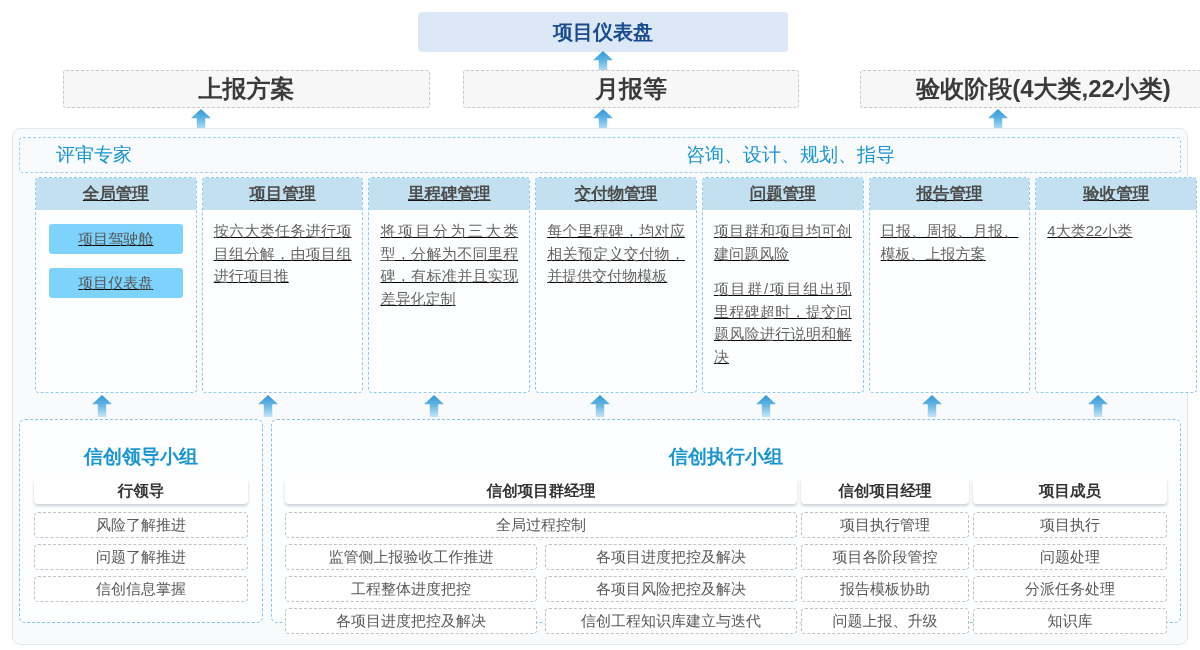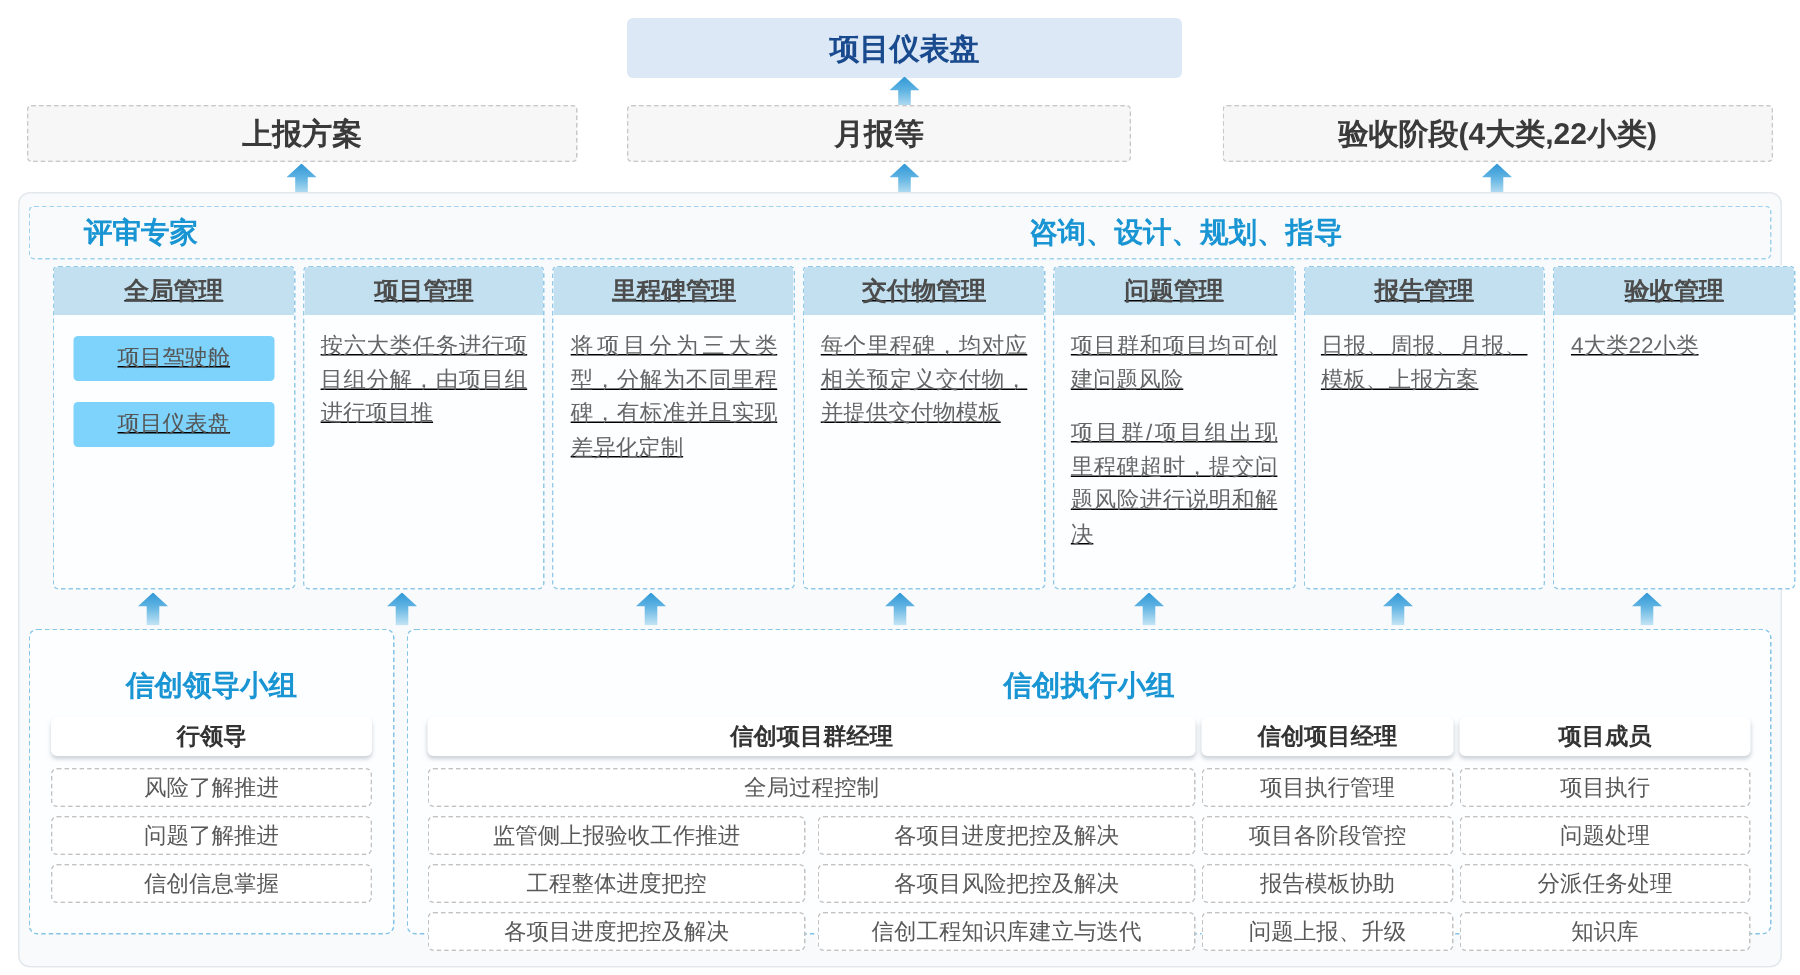--- a/index.html
+++ b/index.html
@@ -9,36 +9,36 @@
   body { position:relative; overflow:hidden; }
 
   
   .regulator { left:418px; top:12px; width:370px; height:40px;
     background:#dce8f6; border-radius:4px; display:flex; align-items:center;
     justify-content:center; font-size:20px; font-weight:bold; color:#1a4a8e; }
 
   
   .report-box { top:70px; height:38px; background:#f7f7f7;
     border:1.5px dashed #c8c8c8; border-radius:3px; display:flex;
-    align-items:center; justify-content:center; font-size:20px;
-    font-weight:bold; color:#3a3a3a; }
+    align-items:center; justify-content:center; font-size:24px;
+    font-weight:bold; color:#3a3a3a;margin-left:45px; }
 
   
   .arrow { width:20px; height:22px;
     background:linear-gradient(180deg,#2f97d6 0%,#63b5e3 45%,#c6e5f5 100%);
     clip-path:polygon(50% 0,100% 42%,71% 42%,71% 100%,29% 100%,29% 42%,0 42%); }
 
   
   .main { left:12px; top:128px; width:1176px; height:517px;
     background:#f8fafb; border:1px solid #e3e8ec; border-radius:8px; }
 
   .expert-band { left:6px; top:8px; width:1162px; height:36px;
     border:1.5px dashed #9fd2ee; border-radius:4px; }
   .band-label { position:absolute; top:0; height:33px; display:flex;
-    align-items:center; font-size:19px; font-weight:bold; color:#1995d4; }
+    align-items:center; font-size:19px; font-weight:normal; color:#1995d4; }
   .band-label.l { left:36px; } .band-label.r { left:666px; }
 
   .columns { left:22px; top:48px; width:1162px; height:216px;
     display:flex; gap:5px;text-decoration:underline; }
   .col { flex:1; border:1.5px dashed #92c9e8; border-radius:4px;
     background:#fdfeff; overflow:hidden; }
   .col-header { height:32px; background:#c2e0f0; display:flex;
     align-items:center; justify-content:center; font-size:16.5px;
     font-weight:bold; color:#4c4c4c; }
   .col-body { padding:10px 11px; font-size:15px; color:#666;

